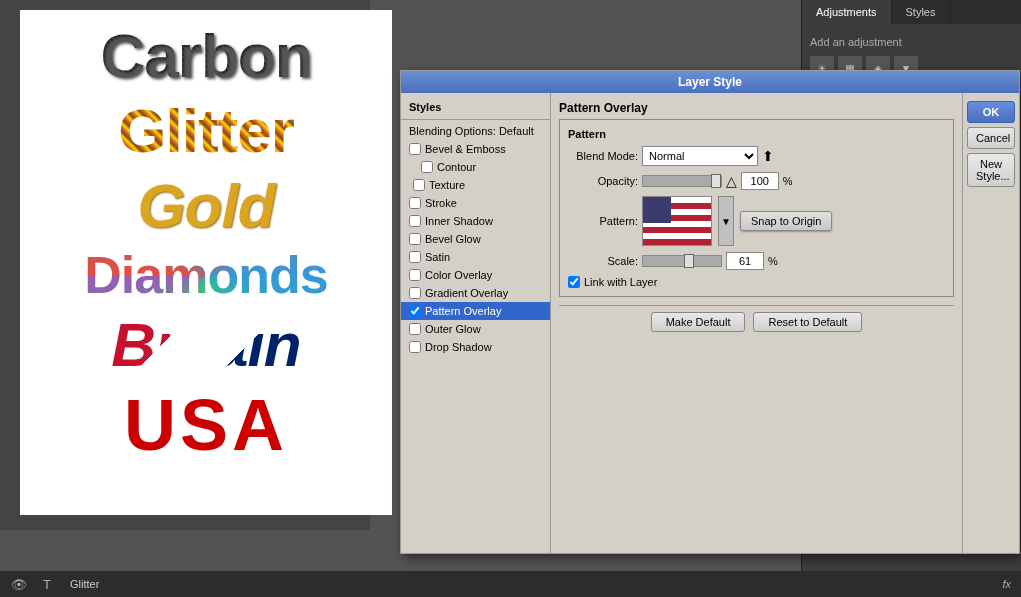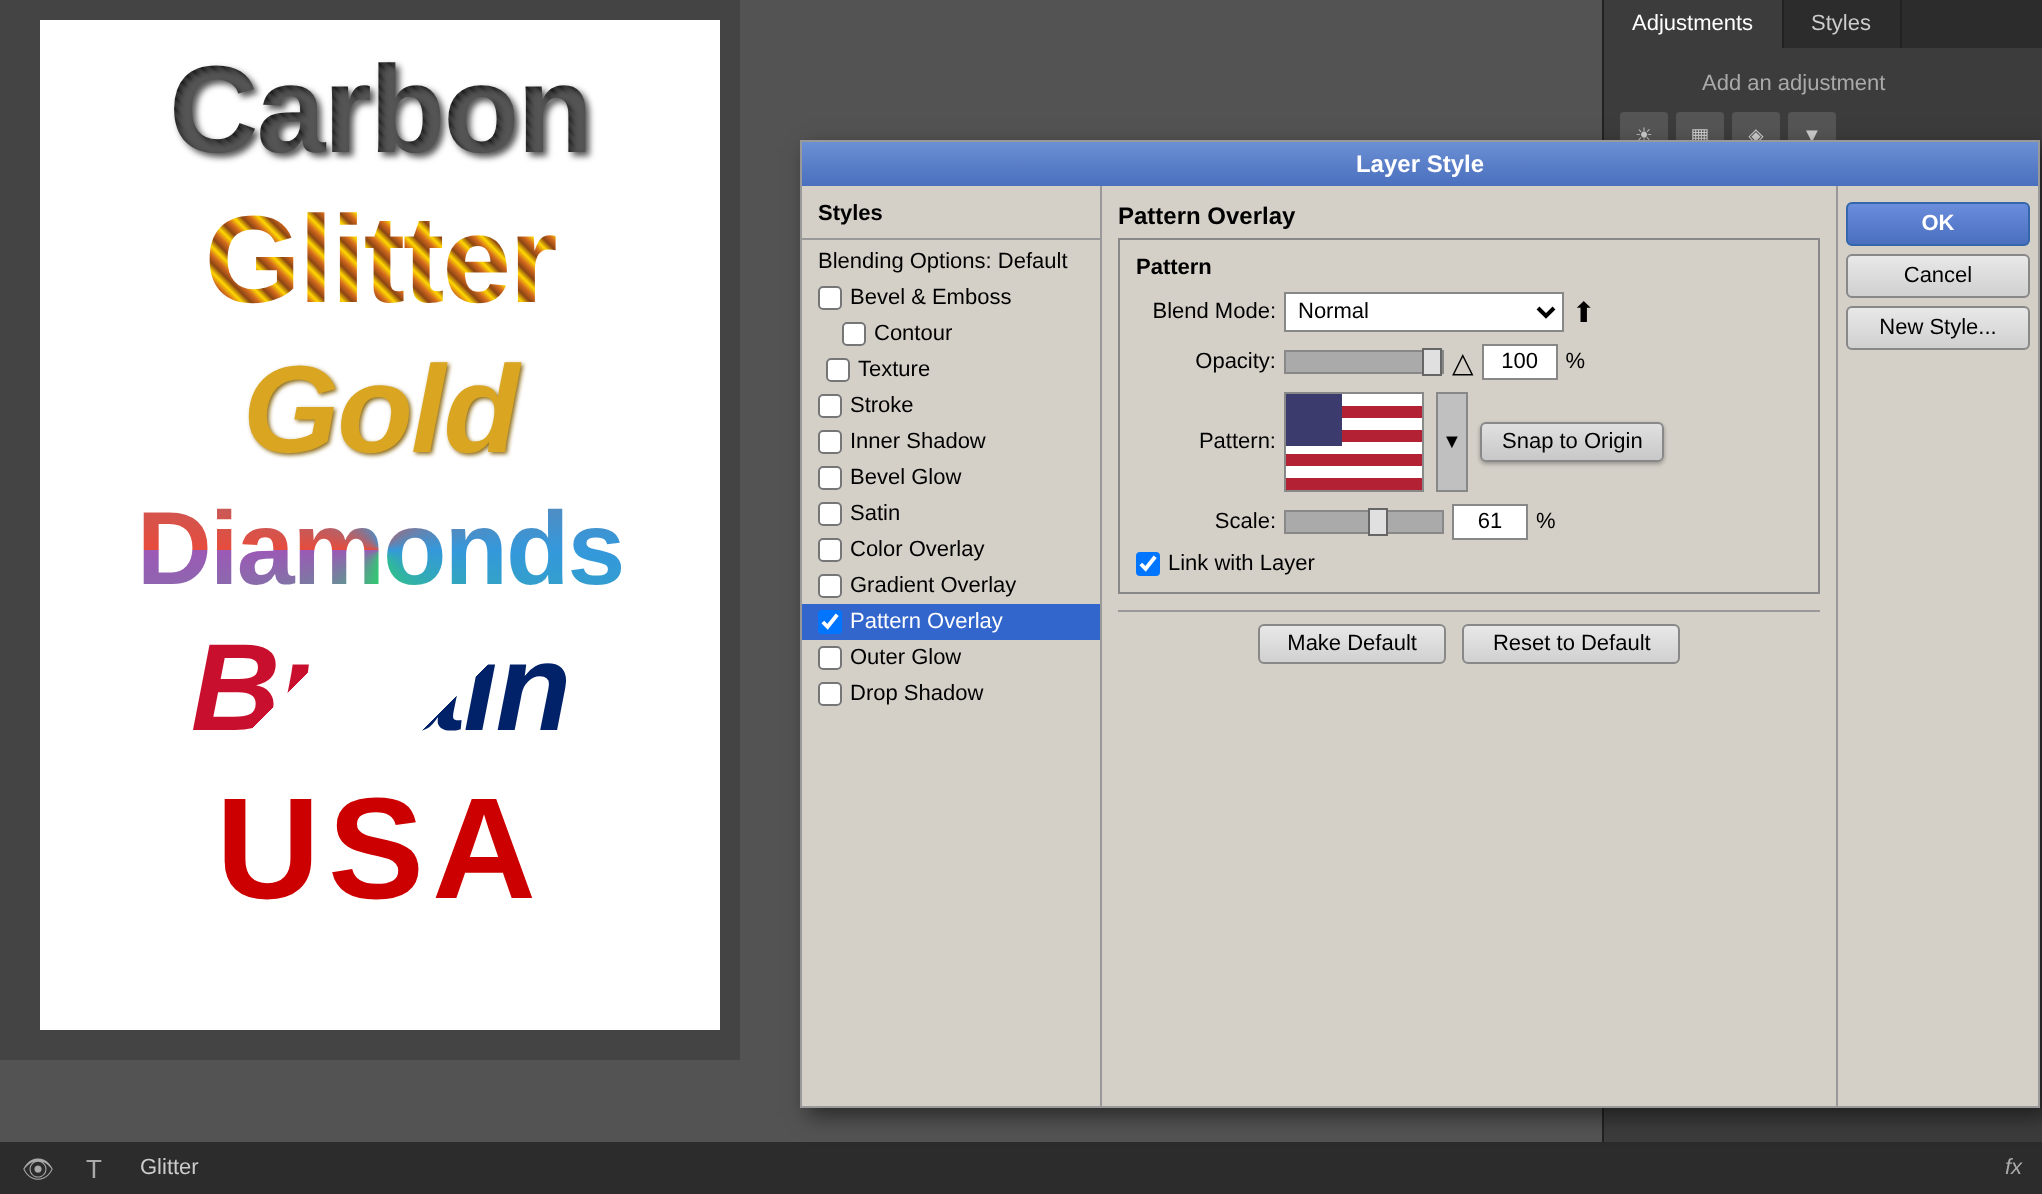--- a/index.html
+++ b/index.html
@@ -18,21 +18,21 @@
     .canvas-area {
       position: absolute;
       left: 0; top: 0;
       width: 370px;
       height: 530px;
       background: #444;
     }
     .canvas-inner {
       position: absolute;
       left: 20px; top: 10px;
-      width: 340px;
+      width: 372px;
       height: 505px;
       background: white;
       display: flex;
       flex-direction: column;
       align-items: center;
       justify-content: flex-start;
       padding: 10px;
       gap: 4px;
     }
     .text-carbon {
@@ -119,21 +119,20 @@
       background: #3c3c3c;
       color: #fff;
     }
     .right-panel-content {
       padding: 8px;
     }
     .add-adjustment-label {
       font-size: 11px;
       color: #aaa;
       padding: 4px 0;
-      margin-left: 41px;
     }
     .adjustment-icons {
       display: flex;
       flex-wrap: wrap;
       gap: 4px;
       margin-top: 4px;
     }
     .adj-icon {
       width: 24px;
       height: 24px;
@@ -270,21 +269,21 @@
       color: #000;
       width: 70px;
       text-align: right;
     }
     .form-select {
       height: 20px;
       font-size: 11px;
       background: #fff;
       border: 1px solid #888;
       padding: 0 2px;
-      width: 140px;
+      width: 116px;
     }
     .form-slider {
       width: 80px;
       height: 12px;
       -webkit-appearance: none;
       appearance: none;
       background: linear-gradient(to right, #aaa 0%, #aaa 100%);
       border: 1px solid #888;
       outline: none;
     }
@@ -369,21 +368,21 @@
     .checkbox-row input[type=checkbox] {
       width: 12px;
       height: 12px;
     }
     .checkbox-row label {
       font-size: 11px;
       color: #000;
     }
 
     .dialog-buttons {
-      width: 101px;
+      width: 57px;
       padding: 8px 4px;
       display: flex;
       flex-direction: column;
       gap: 4px;
       background: #d4d0c8;
       border-left: 1px solid #999;
       align-items: stretch;
     }
     .dlg-btn {
       padding: 4px 8px;

